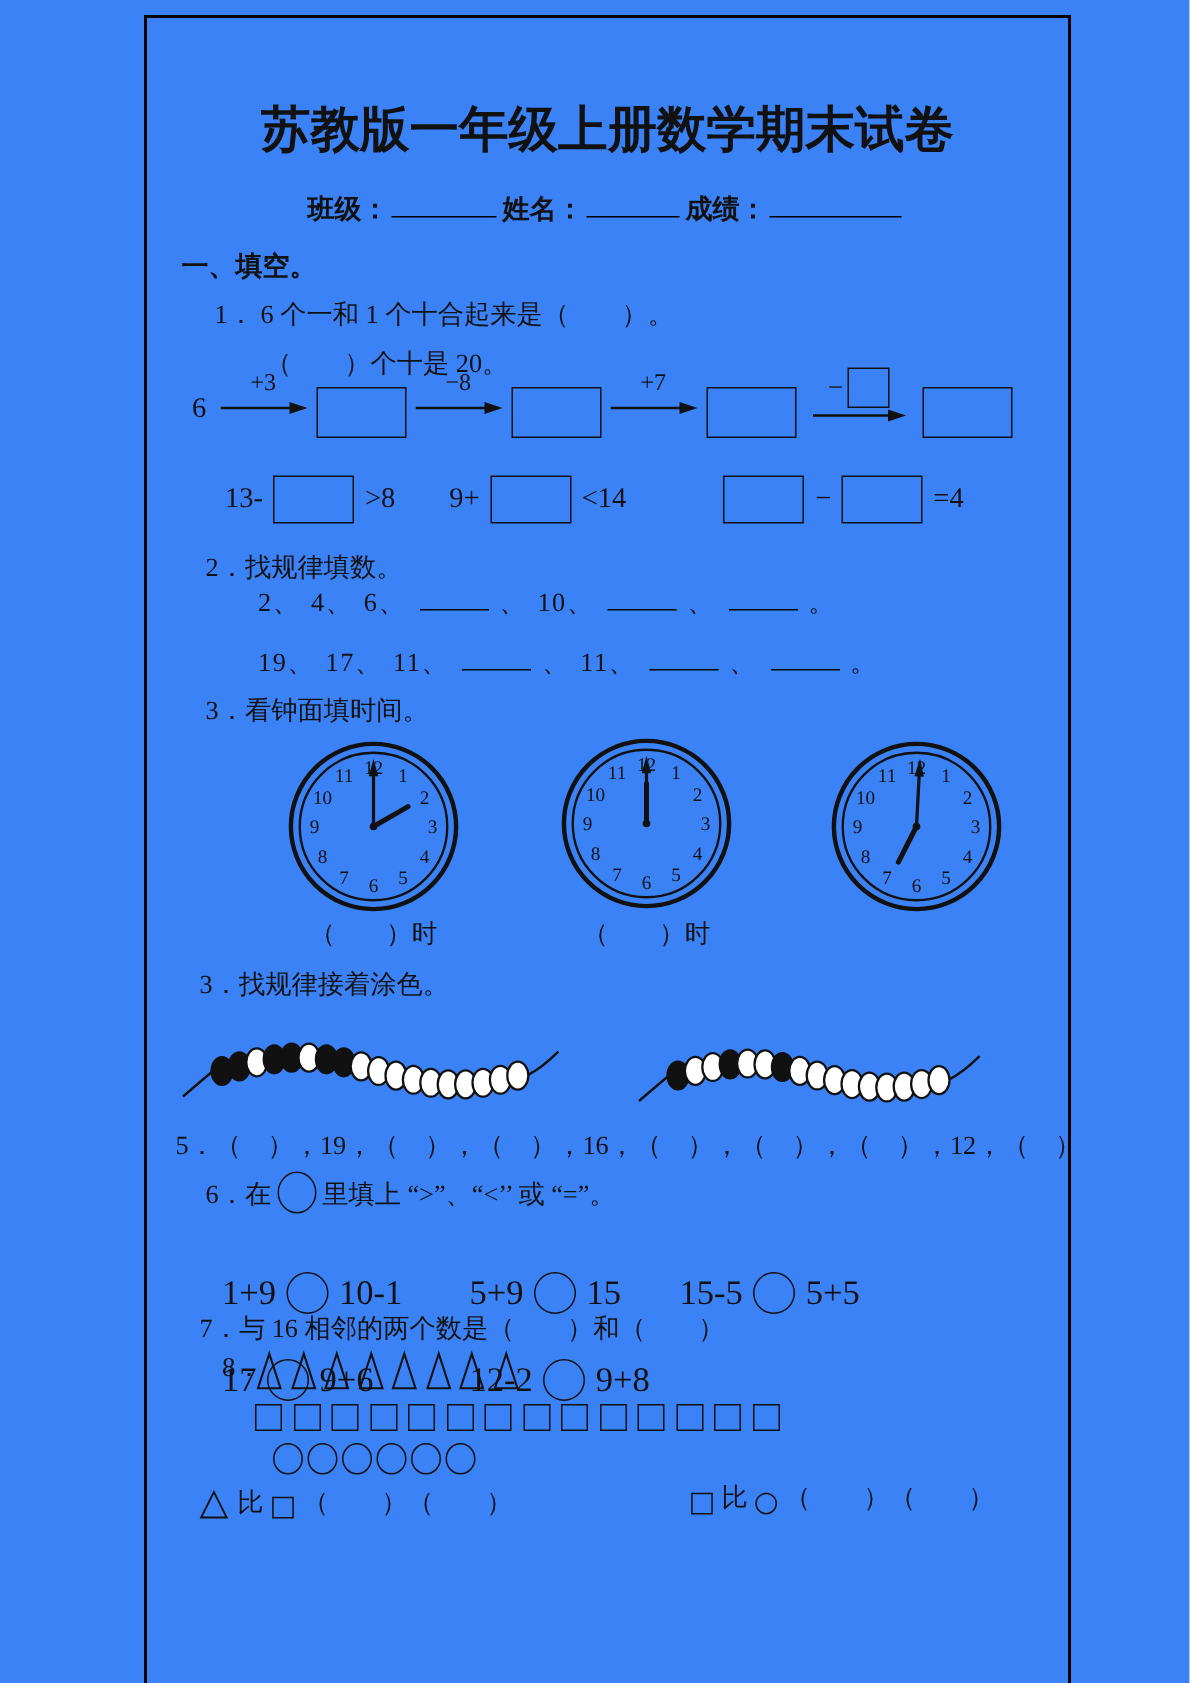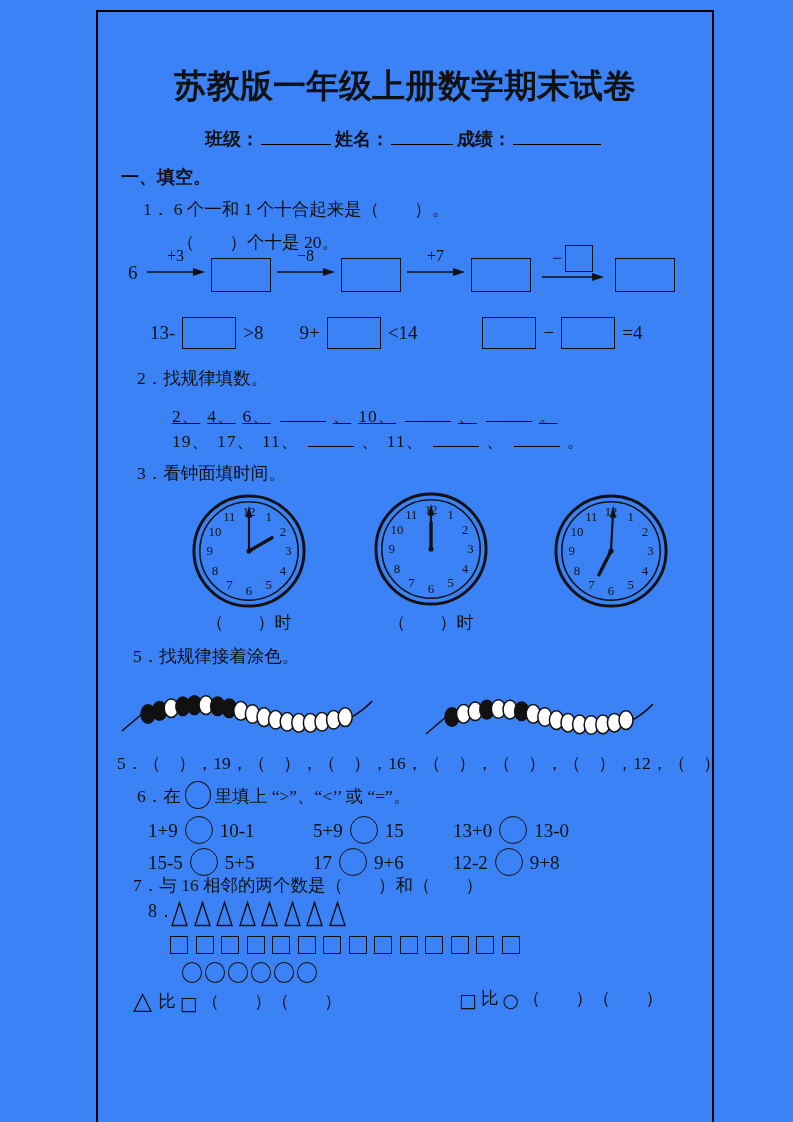--- a/index.html
+++ b/index.html
@@ -26,41 +26,41 @@
   .minus-box-row{display:flex;align-items:center;height:24px;}
   .minus-box-row .op{font-size:18px;margin-right:3px;}
   .small-box{display:inline-block;width:26px;height:25px;border:1.5px solid #111;}
   
   .ineq{top:317px;left:150px;display:flex;font-size:19px;align-items:center;}
   .ineq-item{display:inline-flex;align-items:center;}
   .gap1{margin-right:36px}.gap2{margin-right:58px}
   .ineq-box{display:inline-block;width:52px;height:30px;border:1.5px solid #111;margin:0 7px;}
   .q2h{top:366px;left:137px;}
   .seq{letter-spacing:1px;}
-  .seq1{top:404px;left:172px;text-decoration:underline;}
+  .seq1{top:389px;left:172px;}
   .seq2{top:429px;left:172px;}
   .seq span{margin-right:7px;}
   .blank-line{display:inline-block;width:46px;height:16px;border-bottom:1.4px solid #000;margin:0 2px;}
   .q3h{top:461px;left:137px;}
   .clock{position:absolute;}
   .clock1{top:492px;left:190px;}
   .clock2{top:490px;left:372px;}
   .clock3{top:492px;left:552px;}
   .cap{position:absolute;font-size:17px;text-align:center;}
   .cap1{top:611px;left:190px;width:118px;}
   .cap2{top:611px;left:372px;width:118px;}
   .cap3{top:611px;left:535px;width:185px;}
   .q4h{top:644px;left:133px;}
   .beads{position:absolute;}
   .beads1{top:676px;left:118px;}
   .beads2{top:681px;left:424px;}
   .q5{top:751px;left:117px;}
   .q6h{top:781px;left:137px;}
   .inline-circle{display:inline-block;width:24px;height:26px;border:1.4px solid #111;border-radius:50%;vertical-align:-7px;margin:0 4px;}
-  .cmp{top:816px;left:148px;display:grid;grid-template-columns:165px 140px 185px;row-gap:4px;font-size:19px;}
+  .cmp{top:848px;left:148px;display:grid;grid-template-columns:165px 140px 185px;row-gap:30px;font-size:23px;}
   .cmp-circle{display:inline-block;width:26px;height:26px;border:1.4px solid #111;border-radius:50%;vertical-align:-7px;margin:0 7px;}
   .q7{top:873px;left:133px;}
   .q8n{top:899px;left:148px;font-size:18px;}
   .shape-row{position:absolute;display:flex;align-items:center;}
   .tri-row{top:900px;left:170px;}
   .sq-row{top:936px;left:170px;}
   .ci-row{top:962px;left:182px;}
   .shape-square{display:inline-block;width:16px;height:16px;border:1.4px solid #111;margin-right:7.5px;}
   .shape-circle{display:inline-block;width:18px;height:19px;border:1.4px solid #111;border-radius:50%;margin-right:3px;}
   .footL{top:986px;left:133px;}
@@ -212,21 +212,21 @@
         <text x="-20.0" y="-30.1" text-anchor="middle" font-size="13" font-family="&quot;Liberation Serif&quot;,serif" fill="#111">11</text>
         <text x="-0.0" y="-35.5" text-anchor="middle" font-size="13" font-family="&quot;Liberation Serif&quot;,serif" fill="#111">12</text>
         <line x1="0" y1="0" x2="-12.3" y2="24.1" stroke="#111" stroke-width="3.4" stroke-linecap="round"></line>
         <line x1="0" y1="0" x2="1.9" y2="-36.0" stroke="#111" stroke-width="2.2" stroke-linecap="round"></line>
         <polygon points="2.4,-45.9 5.0,-33.8 -1.4,-34.1" fill="#111"></polygon>
         <circle cx="0" cy="0" r="2.6" fill="#111"></circle>
       </svg></div>
   <div class="cap cap1">（　　）时</div>
   <div class="cap cap2">（　　）时</div>
 
-  <div class="row q4h">5．找规律接着涂色。</div>
+  <div class="row q4h">3．找规律接着涂色。</div>
   <div class="beads beads1" id="beads1"><svg width="262" height="78">
         <path d="M 4 55.0 Q 18 43.0 24 38.0" fill="none" stroke="#111" stroke-width="1.6"></path>
         <path d="M 233.2 41.1 Q 243.2 36.1 254.2 25.1" fill="none" stroke="#111" stroke-width="1.6"></path>
         <ellipse cx="30.0" cy="38.0" rx="7" ry="9.3" fill="#111" stroke="#111" stroke-width="1.5"></ellipse>
         <ellipse cx="41.6" cy="34.9" rx="7" ry="9.3" fill="#111" stroke="#111" stroke-width="1.5"></ellipse>
         <ellipse cx="53.2" cy="32.2" rx="7" ry="9.3" fill="#fff" stroke="#111" stroke-width="1.5"></ellipse>
         <ellipse cx="64.8" cy="30.2" rx="7" ry="9.3" fill="#111" stroke="#111" stroke-width="1.5"></ellipse>
         <ellipse cx="76.4" cy="29.1" rx="7" ry="9.3" fill="#111" stroke="#111" stroke-width="1.5"></ellipse>
         <ellipse cx="88.0" cy="29.1" rx="7" ry="9.3" fill="#fff" stroke="#111" stroke-width="1.5"></ellipse>
         <ellipse cx="99.6" cy="30.2" rx="7" ry="9.3" fill="#111" stroke="#111" stroke-width="1.5"></ellipse>
@@ -265,21 +265,20 @@
 
   <div class="row q5">5．（　），19，（　），（　），16，（　），（　），（　），12，（　）</div>
 
   <div class="row q6h">
     <span>6．在</span><span class="inline-circle"></span><span>里填上 “&gt;”、“&lt;’’ 或 “=”。</span>
   </div>
 
   <div class="row cmp" id="cmpGrid">
       <span><span>1+9</span><span class="cmp-circle"></span><span>10-1</span></span>
       <span><span>5+9</span><span class="cmp-circle"></span><span>15</span></span>
-      <span><span>13+0</span><span class="cmp-circle"></span><span>13-0</span></span>
       <span><span>15-5</span><span class="cmp-circle"></span><span>5+5</span></span>
       <span><span>17</span><span class="cmp-circle"></span><span>9+6</span></span>
       <span><span>12-2</span><span class="cmp-circle"></span><span>9+8</span></span>
     </div>
 
   <div class="row q7">7．与 16 相邻的两个数是（　　）和（　　）</div>
 
   <div class="row q8n">8．</div>
   <div class="shape-row tri-row" id="triRow">
       <svg width="19" height="28" style="margin-right: 3.5px;">

